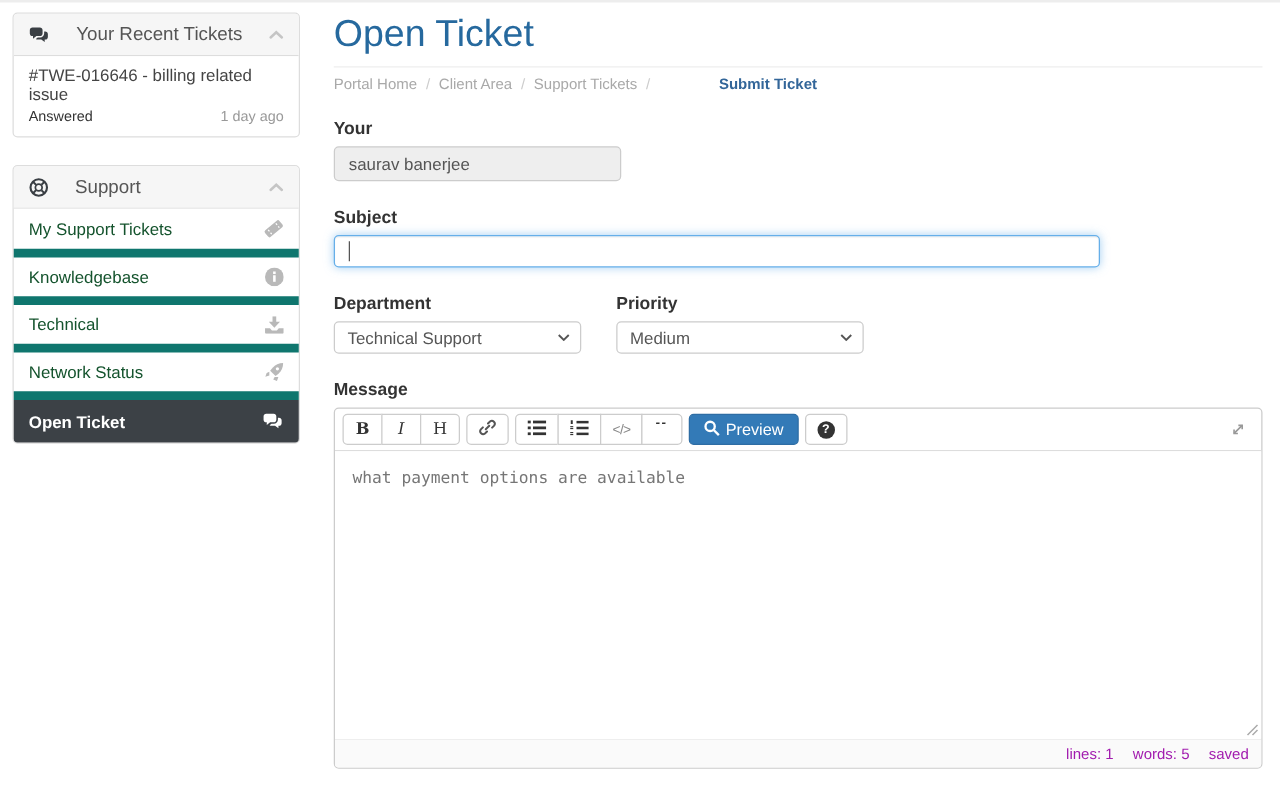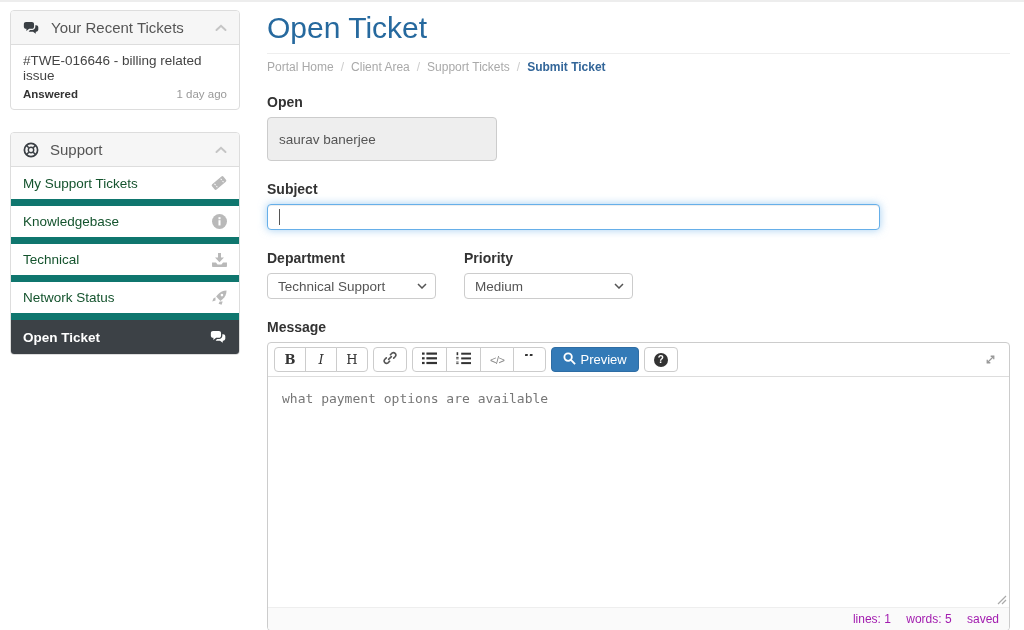--- a/index.html
+++ b/index.html
@@ -9,68 +9,68 @@
     font-family:"Liberation Sans","DejaVu Sans",sans-serif; color:#555;
     border-top:2px solid #ededed;
   }
   .page { display:flex; padding:8px 14px 0 10px; gap:27px; }
 
   
   .sidebar { width:230px; flex:0 0 230px; }
   .panel { border:1px solid #ddd; border-radius:4px; background:#fff; margin-bottom:22px; }
   .panel-heading {
     background:#f6f6f6; border-bottom:1px solid #ddd; border-radius:3px 3px 0 0;
-    padding:8px 12px; display:flex; align-items:center; gap:11px;
+    padding:8px 12px; display:flex; align-items:center; gap:21px;
     font-size:15px; color:#555; cursor:pointer;
   }
   .panel-heading .hd-icon { color:#3a3f44; display:inline-flex; }
   .panel-heading .chev { margin-left:auto; color:#c5c5c5; display:inline-flex; }
   .ticket-item { padding:8px 12px 9px; cursor:pointer; }
   .ticket-subject { font-size:13.5px; color:#444; margin-bottom:5px; }
   .ticket-meta { display:flex; justify-content:space-between; font-size:11.5px; }
-  .ticket-status { font-weight:bold; color:#333; }
+  .ticket-status { font-weight:normal; color:#333; }
   .ticket-time { color:#999; }
   .menu { display:block; }
   .menu-item {
     display:flex; align-items:center; padding:8px 12px; font-size:13.5px; color:#14532d;
     border-bottom:7px solid #0f766e; cursor:pointer; text-decoration:none; min-height:34px;
   }
   .menu-item:last-child { border-bottom:none; border-radius:0 0 3px 3px; }
   .menu-icon { margin-left:auto; color:#b9b9b9; display:inline-flex; }
   .menu-item.active { background:#3c4146; color:#fff; font-weight:600; }
   .menu-item.active .menu-icon { color:#fff; }
 
   
   .main { flex:1; min-width:0; }
   .page-title { margin:0; font-size:30px; line-height:36px; font-weight:400; color:#26699e; }
   .title-rule { border:none; border-top:1px solid #eee; margin:7px 0 6px; }
   .breadcrumb { font-size:12px; color:#a9a9a9; }
   .breadcrumb a { color:#a9a9a9; text-decoration:none; cursor:pointer; }
   .breadcrumb .sep { margin:0 7px; color:#ccc; }
-  .breadcrumb .crumb-active { color:#336699; font-weight:600; }
+  .breadcrumb .crumb-active { color:#336699; font-weight:600;margin-left:48px; }
 
   .form-label { display:block; font-size:14px; font-weight:700; color:#333; margin:20px 0 7px; }
   .row2 { display:flex; gap:25px; }
   .txt-input {
-    height:44px; border:1px solid #ccc; border-radius:4px; padding:4px 11px;
+    height:28px; border:1px solid #ccc; border-radius:4px; padding:4px 11px;
     font-family:inherit; font-size:13.5px; color:#555; background:#fff; width:100%;
   }
   .txt-input:disabled, .txt-input.disabled { background:#eee; cursor:not-allowed; color:#555; }
   .col-name { width:230px; }
   .col-email { width:295px; }
   .subject-wrap { position:relative; width:613px; }
   .subject-wrap .txt-input { height:26px; }
   .txt-input.focused {
     border-color:#66afe9; outline:none;
     box-shadow:inset 0 1px 1px rgba(0,0,0,.075), 0 0 8px rgba(102,175,233,.6);
   }
   .caret { position:absolute; left:12px; top:5px; width:1px; height:16px; background:#555; }
 
   .select-row { display:flex; gap:28px; }
-  .select-wrap { position:relative; width:169px; }
+  .select-wrap { position:relative; width:198px; }
   .select-wrap select {
     width:100%; height:26px; border:1px solid #ccc; border-radius:4px;
     padding:2px 24px 2px 10px; font-family:inherit; font-size:13.5px; color:#555;
     background:#fff; appearance:none; -webkit-appearance:none; cursor:pointer;
   }
   .select-wrap .sel-chev { position:absolute; right:9px; top:10px; pointer-events:none; display:inline-flex; }
 
   
   .editor { border:1px solid #ccc; border-radius:4px; margin-top:0; }
   .editor-toolbar {
@@ -211,21 +211,21 @@
 
   <main class="main">
     <h1 class="page-title">Open Ticket</h1>
     <hr class="title-rule">
     <nav class="breadcrumb">
       <a>Portal Home</a><span class="sep">/</span><a>Client Area</a><span class="sep">/</span><a>Support Tickets</a><span class="sep">/</span><span class="crumb-active">Submit Ticket</span>
     </nav>
 
     <div class="row2">
       <div class="col-name">
-        <label class="form-label">Open</label>
+        <label class="form-label">Your</label>
         <input class="txt-input disabled" disabled="" value="saurav banerjee" style="">
       </div>
     </div>
 
     <label class="form-label">Subject</label>
     <div class="subject-wrap">
       <input class="txt-input focused" value="" style="">
       <span class="caret"></span>
     </div>
 

